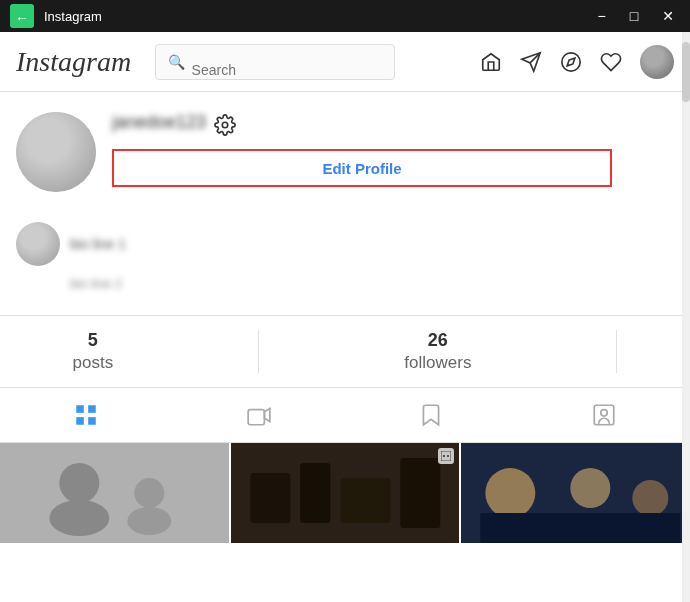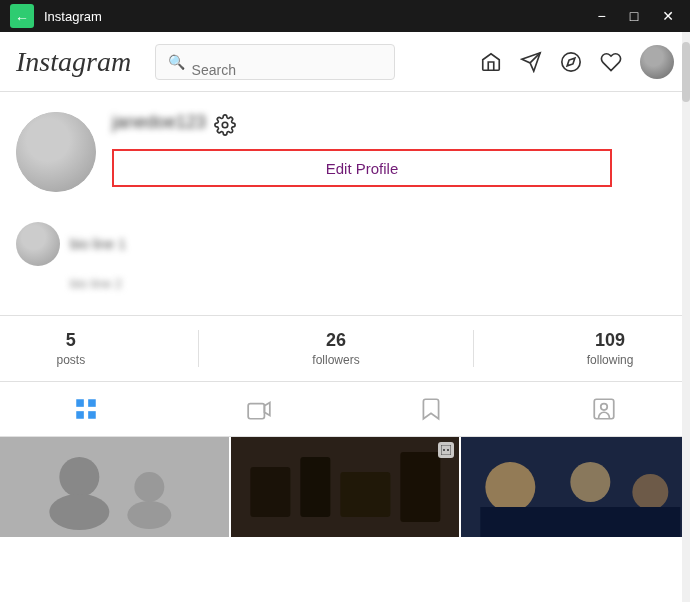--- a/index.html
+++ b/index.html
@@ -159,26 +159,26 @@
       align-items: center;
       margin-bottom: 12px;
     }
     .edit-profile-btn {
       width: 100%;
       max-width: 500px;
       height: 38px;
       border: 2px solid #e33;
       background: transparent;
       font-size: 15px;
-      color: #701a75;
+      color: #3b82f6;
       cursor: pointer;
       display: flex;
       align-items: center;
       justify-content: center;
-      font-weight: 400;
+      font-weight: 700;
     }
 
     
     .sub-profiles {
       padding: 6px 16px 14px 16px;
       background: #fff;
     }
     .sub-profile-item {
       display: flex;
       align-items: center;
@@ -219,21 +219,21 @@
       flex-direction: column;
       align-items: center;
       gap: 2px;
     }
     .stat-number {
       font-size: 18px;
       font-weight: 600;
       color: #333;
     }
     .stat-label {
-      font-size: 12px;
+      font-size: 17px;
       color: #666;
     }
     .stat-divider {
       width: 1px;
       background: #e0e0e0;
       align-self: stretch;
     }
 
     
     .tab-bar {
@@ -384,24 +384,20 @@
     <div class="stat-item">
       <span class="stat-number">5</span>
       <span class="stat-label">posts</span>
     </div>
     <div class="stat-divider"></div>
     <div class="stat-item">
       <span class="stat-number">26</span>
       <span class="stat-label">followers</span>
     </div>
     <div class="stat-divider"></div>
-    <div class="stat-item">
-      <span class="stat-number">109</span>
-      <span class="stat-label">following</span>
-    </div>
   </div>
 
   <div class="tab-bar">
 
     <div class="tab-item">
       <svg width="26" height="26" viewBox="0 0 24 24" fill="none">
         <rect x="3" y="3" width="7" height="7" fill="#3897f0"></rect>
         <rect x="14" y="3" width="7" height="7" fill="#3897f0"></rect>
         <rect x="3" y="14" width="7" height="7" fill="#3897f0"></rect>
         <rect x="14" y="14" width="7" height="7" fill="#3897f0"></rect>

